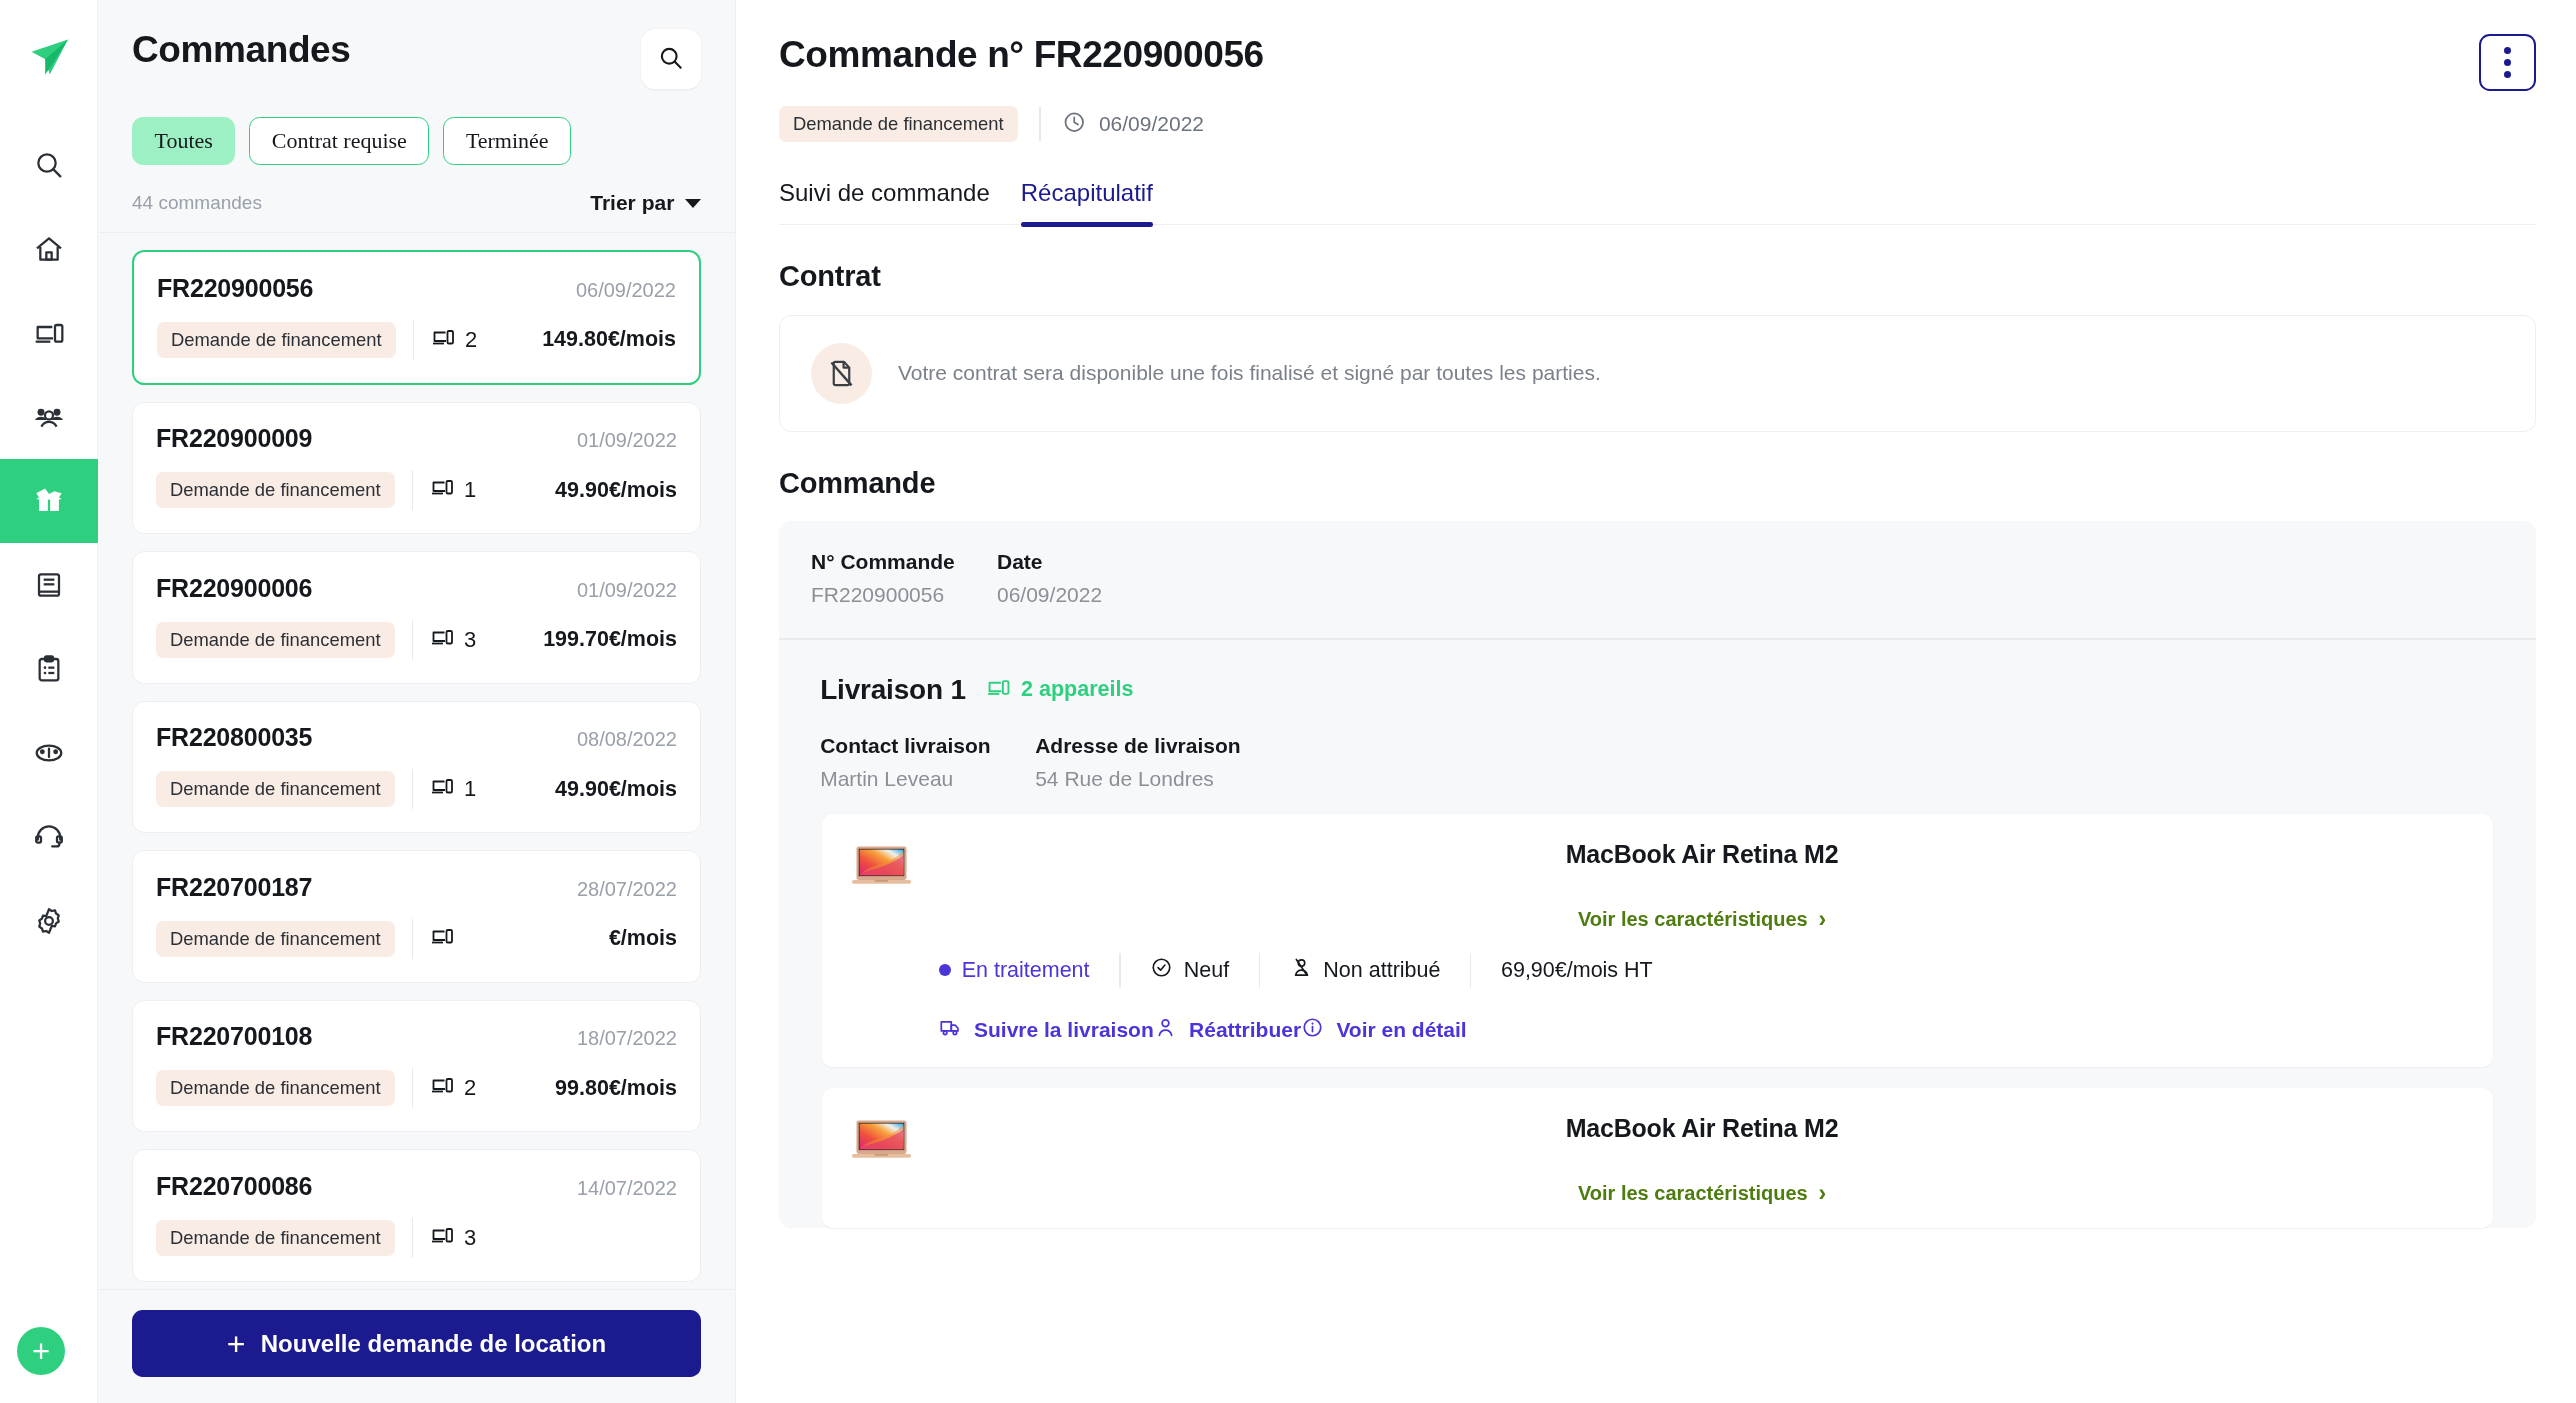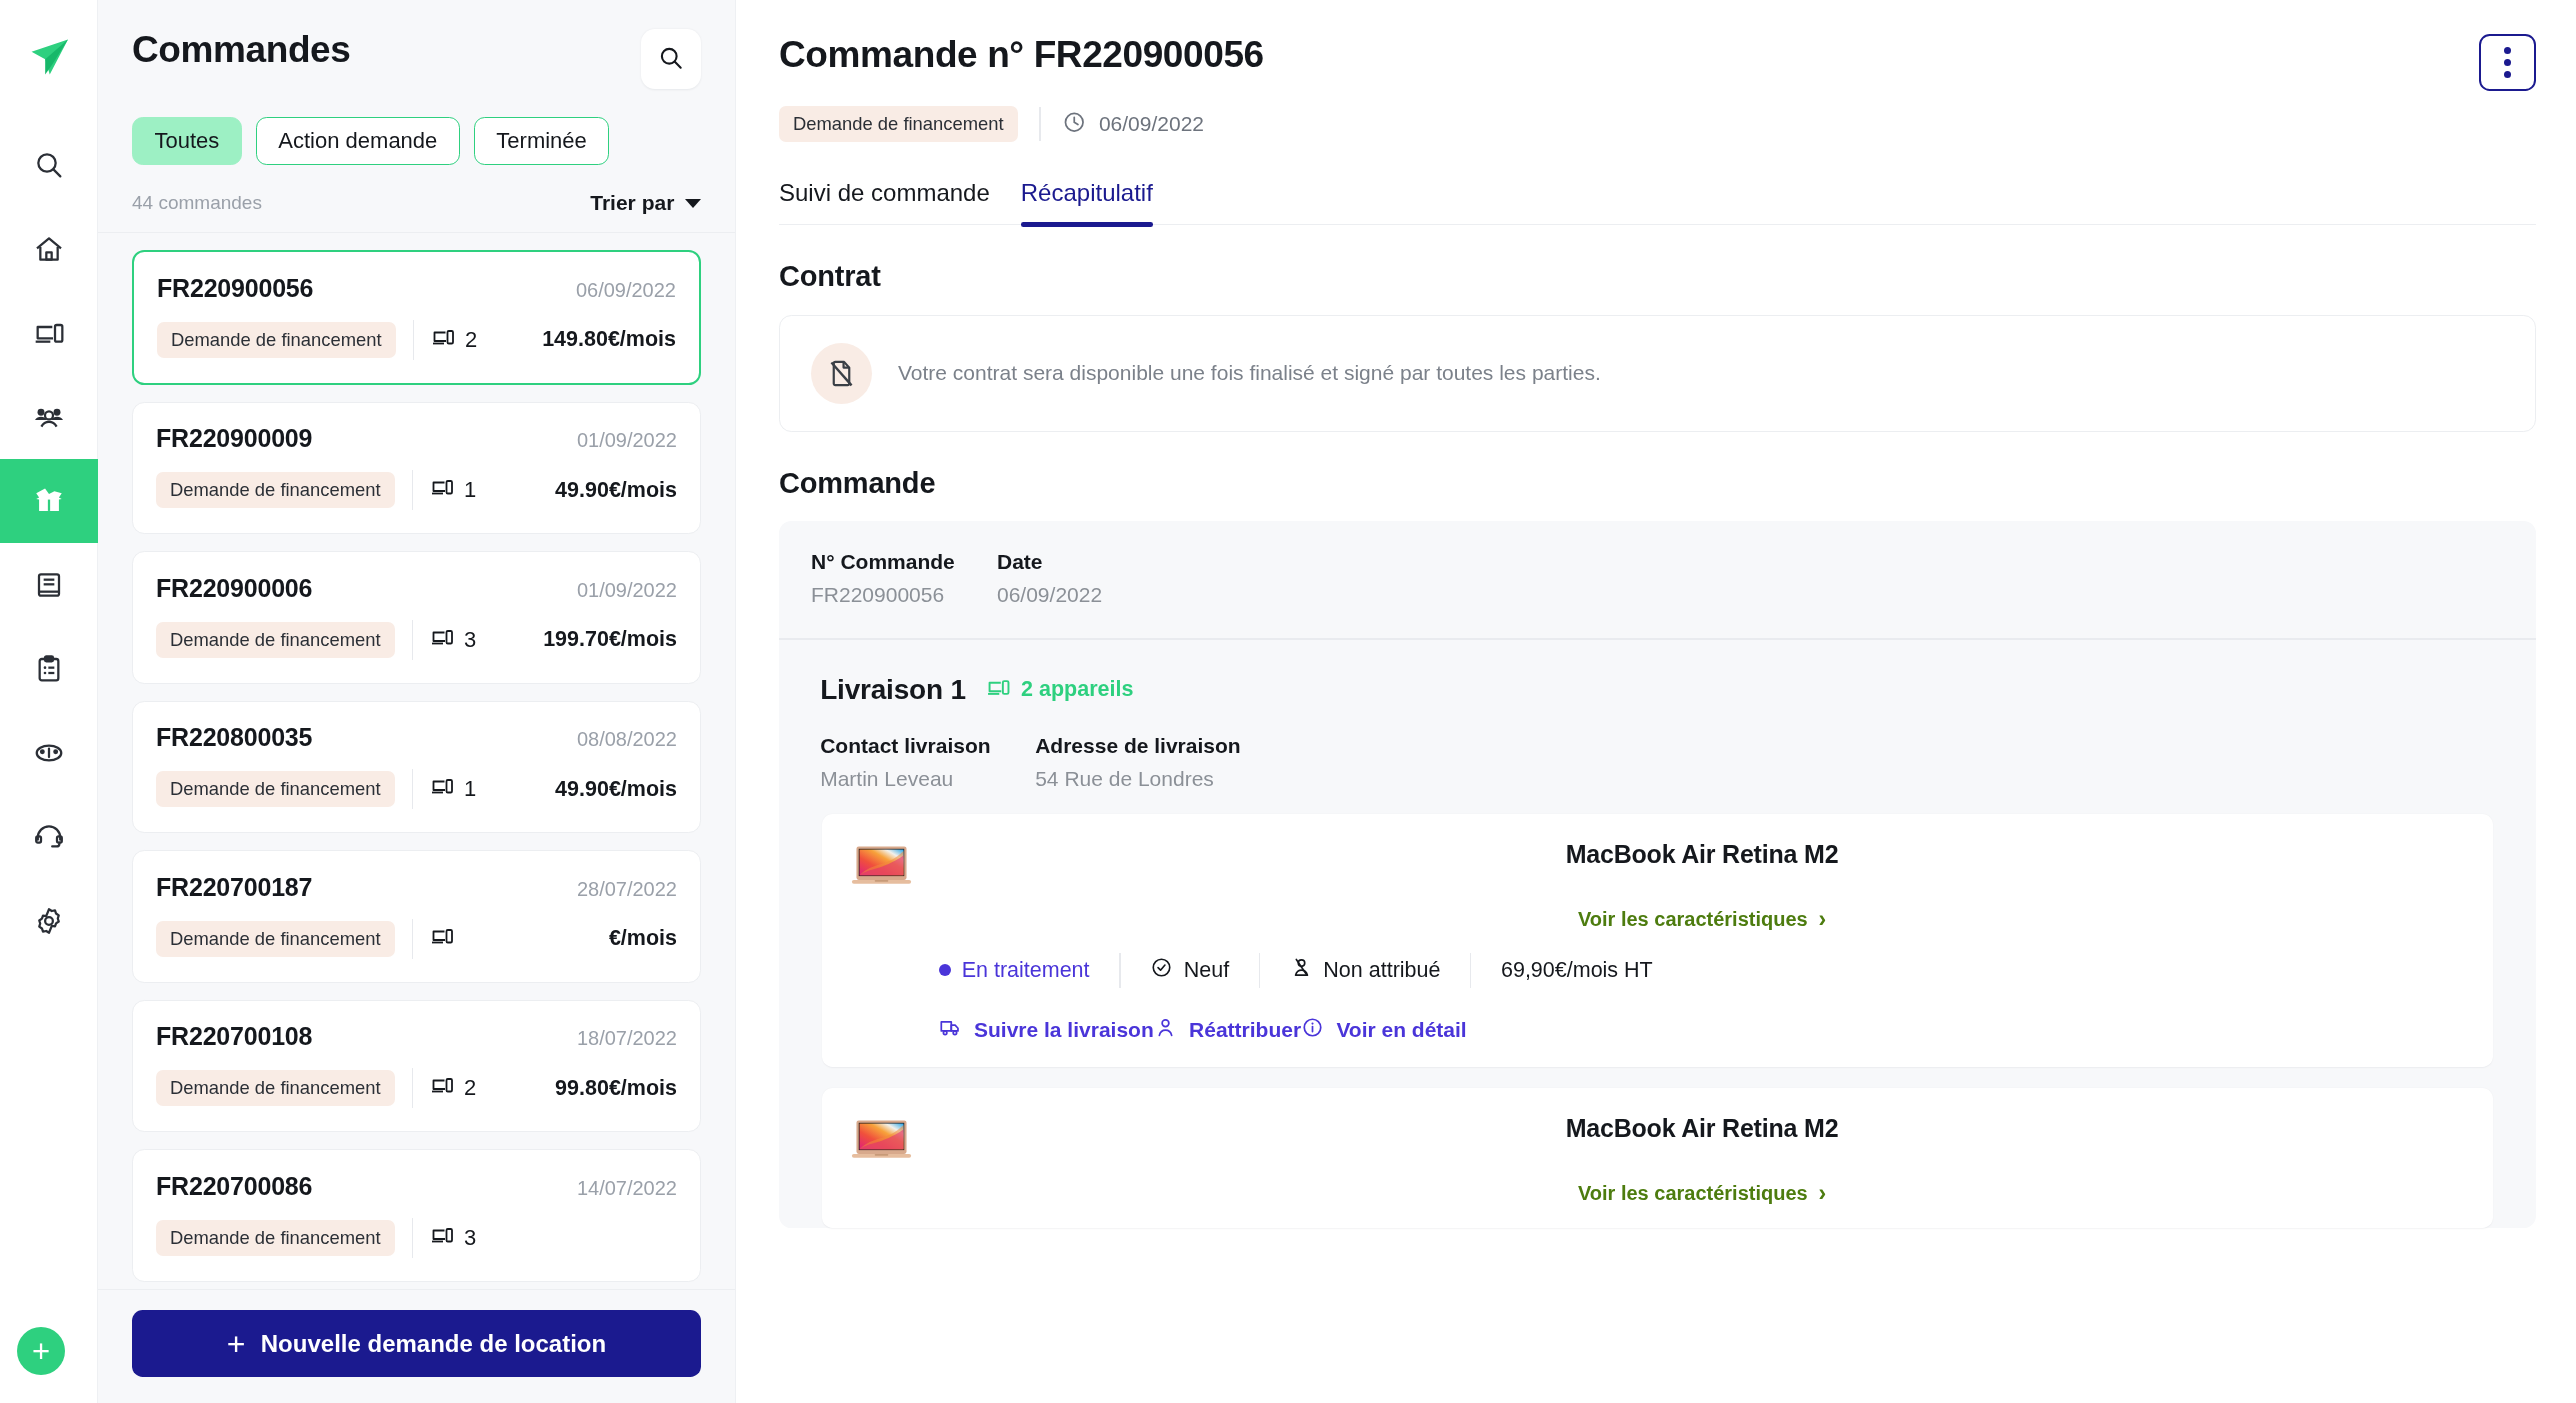--- a/index.html
+++ b/index.html
@@ -47,21 +47,21 @@
     padding: 29px 34px 0 34px;
     display: flex; align-items: flex-start; justify-content: space-between;
   }
   .list-title { font-size: 37px; font-weight: 700; color: #15181d; letter-spacing: -0.4px; }
   .search-btn {
     width: 60px; height: 60px; border-radius: 14px;
     background: #ffffff; border: none;
     display: flex; align-items: center; justify-content: center;
     box-shadow: 0 0.8px 2.3px rgba(20,25,40,.07);
   }
-  .pills { display: flex; gap: 14px; padding: 28px 34px 0 34px; }
+  .pills { display: flex; gap: 14px; padding: 28px 34px 0 34px; font-family: Liberation Serif, serif; }
   .pill {
     height: 48px; padding: 0 21.5px; border-radius: 10.7px;
     display: flex; align-items: center;
     font-size: 22px; color: #15181d;
     background: #ffffff; border: 1.5px solid #2ed07f;
     white-space: nowrap;
   }
   .pill.selected { background: #9df0c4; border-color: #9df0c4; }
   .list-meta {
     padding: 26px 34px 17px 34px;
@@ -325,21 +325,21 @@
             </svg>
         </span>
       </button>
     </div>
 
     <div class="pills">
       <div class="pill selected">
           <span>Toutes</span>
         </div>
       <div class="pill">
-          <span>Action demande</span>
+          <span>Contrat requise</span>
         </div>
       <div class="pill">
           <span>Terminée</span>
         </div>
     </div>
 
     <div class="list-meta">
       <span class="count">44 commandes</span>
       <div class="sortby">
         <span>Trier par</span>

